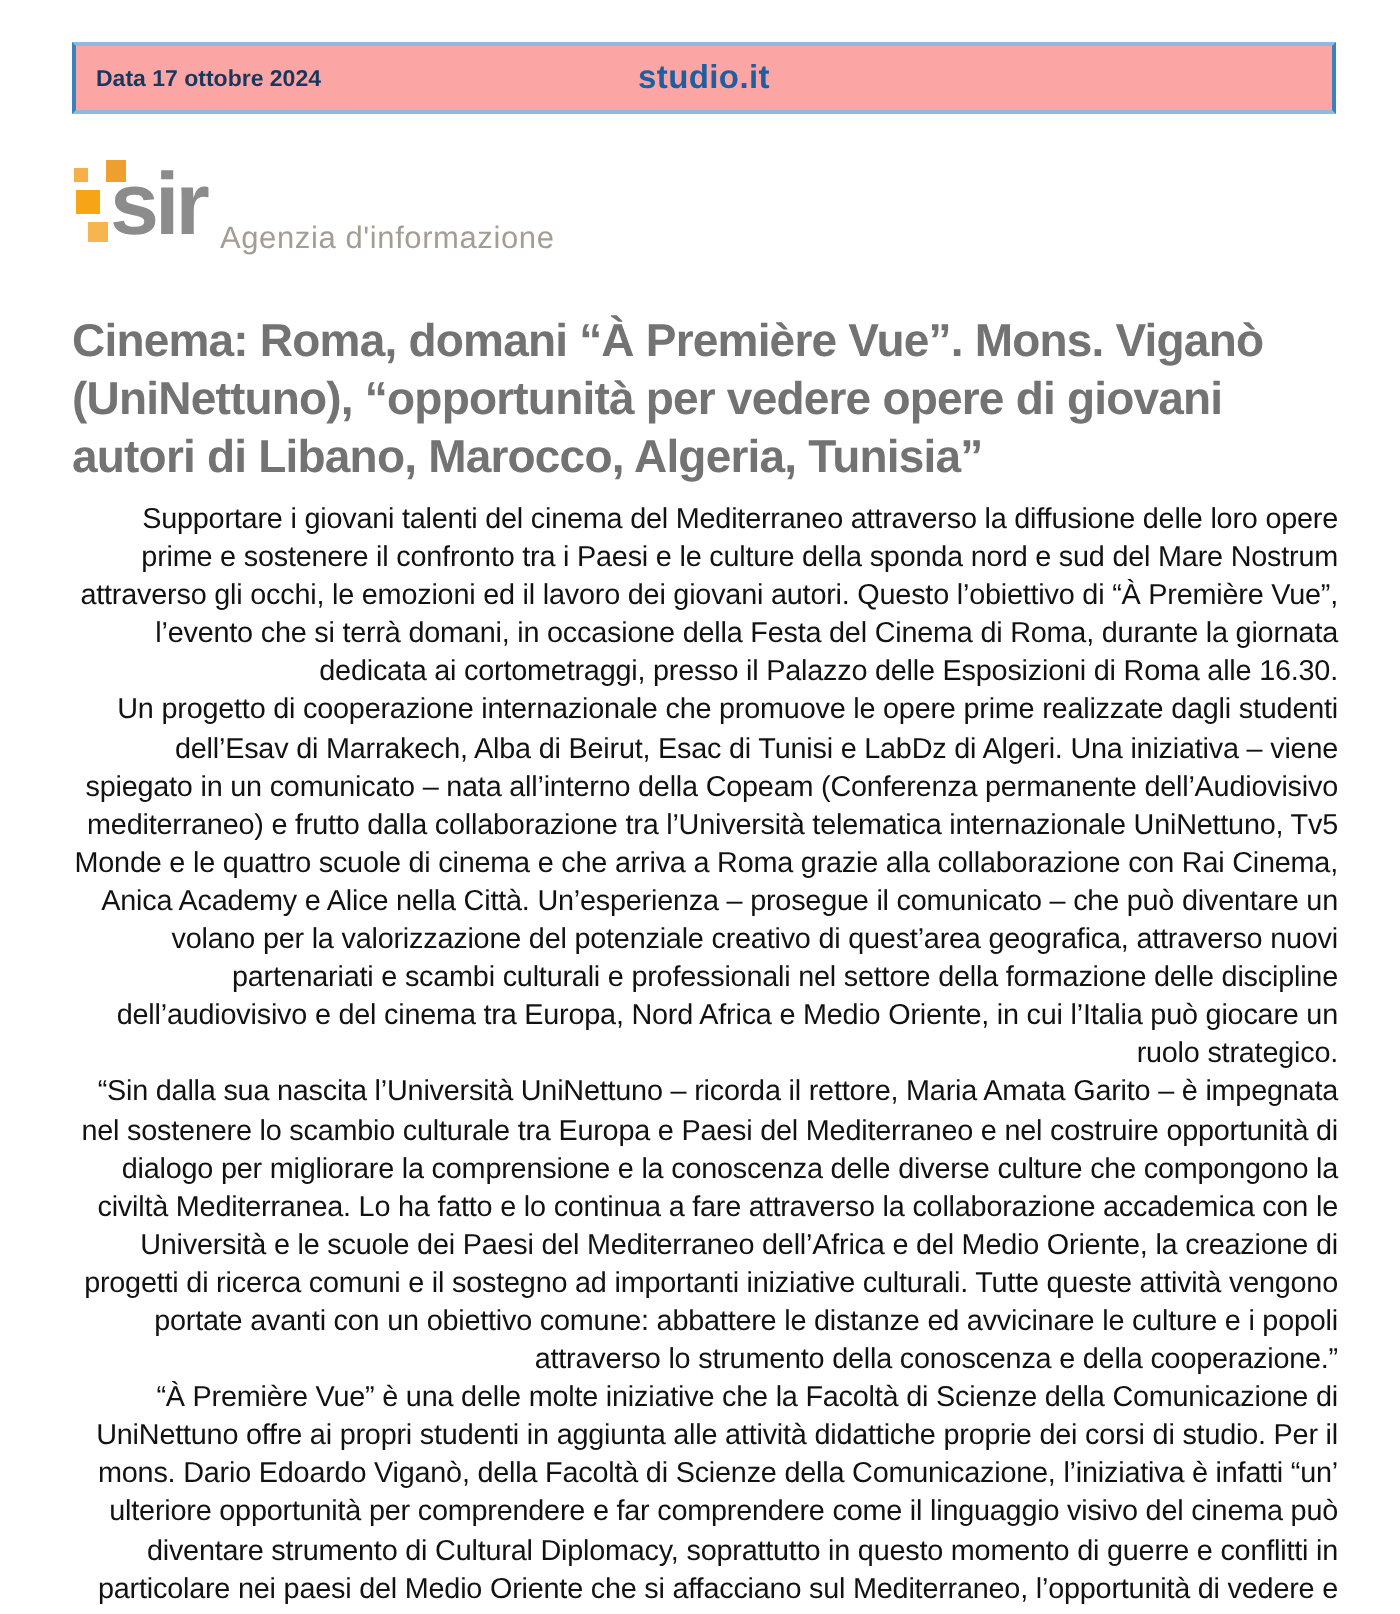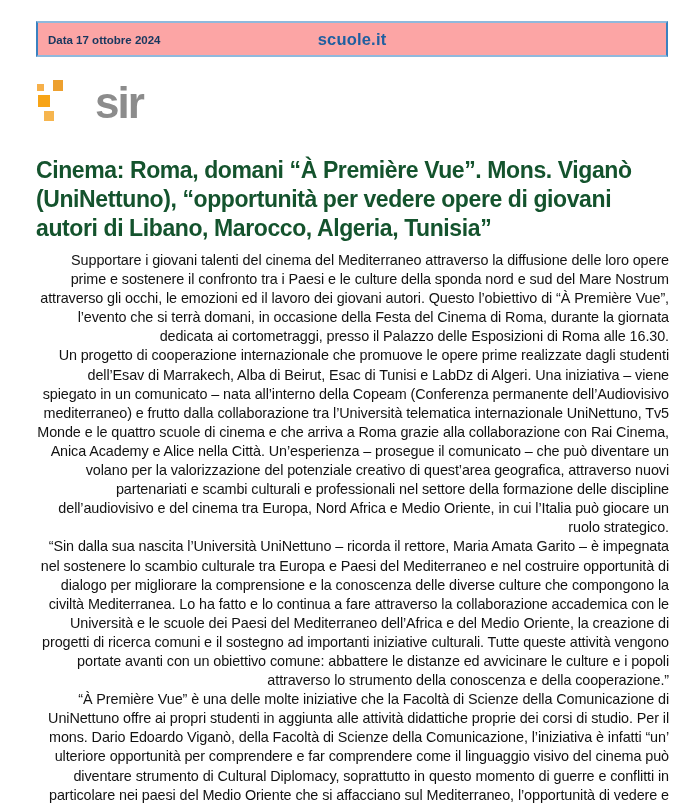--- a/index.html
+++ b/index.html
@@ -60,40 +60,39 @@
   .sq4 { left: 8px;  top: 33px; width: 10px; height: 10px; background: #f6b54e; }
   .logo-brand {
     position: absolute;
     left: 19px;
     top: 1px;
     font-size: 44px;
     line-height: 48px;
     font-weight: bold;
     color: #8c8c8c;
     letter-spacing: -2px;
-    margin-left: 40px;
   }
   .logo-tagline {
     position: absolute;
     left: 74px;
     top: 33px;
     font-size: 15.5px;
     color: #a49d93;
     letter-spacing: 0.3px;
     white-space: nowrap;
   }
 
   
   .article-title {
     position: absolute;
     left: 36px;
     top: 156px;
     width: 628px;
     margin: 0;
-    color: #14532d;
+    color: #737373;
     font-size: 23px;
     line-height: 29px;
     font-weight: bold;
     letter-spacing: -0.4px;
   }
   .article-body {
     position: absolute;
     left: 36px;
     top: 251px;
     width: 633px;
@@ -105,29 +104,30 @@
     hyphens: auto;
     -webkit-hyphens: auto;
   }
   .article-body p { margin: 0; text-align: right; }
 </style>
 </head>
 <body>
 
 <div class="header-box">
   <span class="header-date">Data 17 ottobre 2024</span>
-  <a class="header-site" href="#">scuole.it</a>
+  <a class="header-site" href="#">studio.it</a>
 </div>
 
 <div class="logo">
   <span class="sq sq1"></span>
   <span class="sq sq2"></span>
   <span class="sq sq3"></span>
   <span class="sq sq4"></span>
   <span class="logo-brand">sir</span>
+  <span class="logo-tagline">Agenzia d'informazione</span>
 </div>
 
 <h1 class="article-title">Cinema: Roma, domani “À Première Vue”. Mons. Viganò (UniNettuno), “opportunità per vedere opere di giovani autori di Libano, Marocco, Algeria, Tunisia”</h1>
 
 <div class="article-body">
   <p>Supportare i giovani talenti del cinema del Mediterraneo attraverso la diffusione delle loro opere prime e sostenere il confronto tra i Paesi e le culture della sponda nord e sud del Mare Nostrum attraverso gli occhi, le emozioni ed il lavoro dei giovani autori. Questo l’obiettivo di “À Première Vue”, l’evento che si terrà domani, in occasione della Festa del Cinema di Roma, durante la giornata dedicata ai cortometraggi, presso il Palazzo delle Esposizioni di Roma alle 16.30.</p>
   <p>Un progetto di cooperazione internazionale che promuove le opere prime realizzate dagli studenti dell’Esav di Marrakech, Alba di Beirut, Esac di Tunisi e LabDz di Algeri. Una iniziativa – viene spiegato in un comunicato – nata all’interno della Copeam (Conferenza permanente dell’Audiovisivo mediterraneo) e frutto dalla collaborazione tra l’Università telematica internazionale UniNettuno, Tv5 Monde e le quattro scuole di cinema e che arriva a Roma grazie alla collaborazione con Rai Cinema, Anica Academy e Alice nella Città. Un’esperienza – prosegue il comunicato – che può diventare un volano per la valorizzazione del potenziale creativo di quest’area geografica, attraverso nuovi partenariati e scambi culturali e professionali nel settore della formazione delle discipline dell’audiovisivo e del cinema tra Europa, Nord Africa e Medio Oriente, in cui l’Italia può giocare un ruolo strategico.</p>
   <p>“Sin dalla sua nascita l’Università UniNettuno – ricorda il rettore, Maria Amata Garito – è impegnata nel sostenere lo scambio culturale tra Europa e Paesi del Mediterraneo e nel costruire opportunità di dialogo per migliorare la comprensione e la conoscenza delle diverse culture che compongono la civiltà Mediterranea. Lo ha fatto e lo continua a fare attraverso la collaborazione accademica con le Università e le scuole dei Paesi del Mediterraneo dell’Africa e del Medio Oriente, la creazione di progetti di ricerca comuni e il sostegno ad importanti iniziative culturali. Tutte queste attività vengono portate avanti con un obiettivo comune: abbattere le distanze ed avvicinare le culture e i popoli attraverso lo strumento della conoscenza e della cooperazione.”</p>
   <p>“À Première Vue” è una delle molte iniziative che la Facoltà di Scienze della Comunicazione di UniNettuno offre ai propri studenti in aggiunta alle attività didattiche proprie dei corsi di studio. Per il mons. Dario Edoardo Viganò, della Facoltà di Scienze della Comunicazione, l’iniziativa è infatti “un’ ulteriore opportunità per comprendere e far comprendere come il linguaggio visivo del cinema può diventare strumento di Cultural Diplomacy, soprattutto in questo momento di guerre e conflitti in particolare nei paesi del Medio Oriente che si affacciano sul Mediterraneo, l’opportunità di vedere e confrontarsi sulle opere dei giovani autori del Libano, Marocco, Algeria, Tunisia diventa un atto simbolico che riporta il cinema alla sua dimensione originale ovvero uno strumento potentissimo per osservare il mondo in chiave empatica ed emozionale”. All’evento saranno presenti i direttori delle scuole di cinema partner del progetto e gli autori dei film.</p>
 </div>

